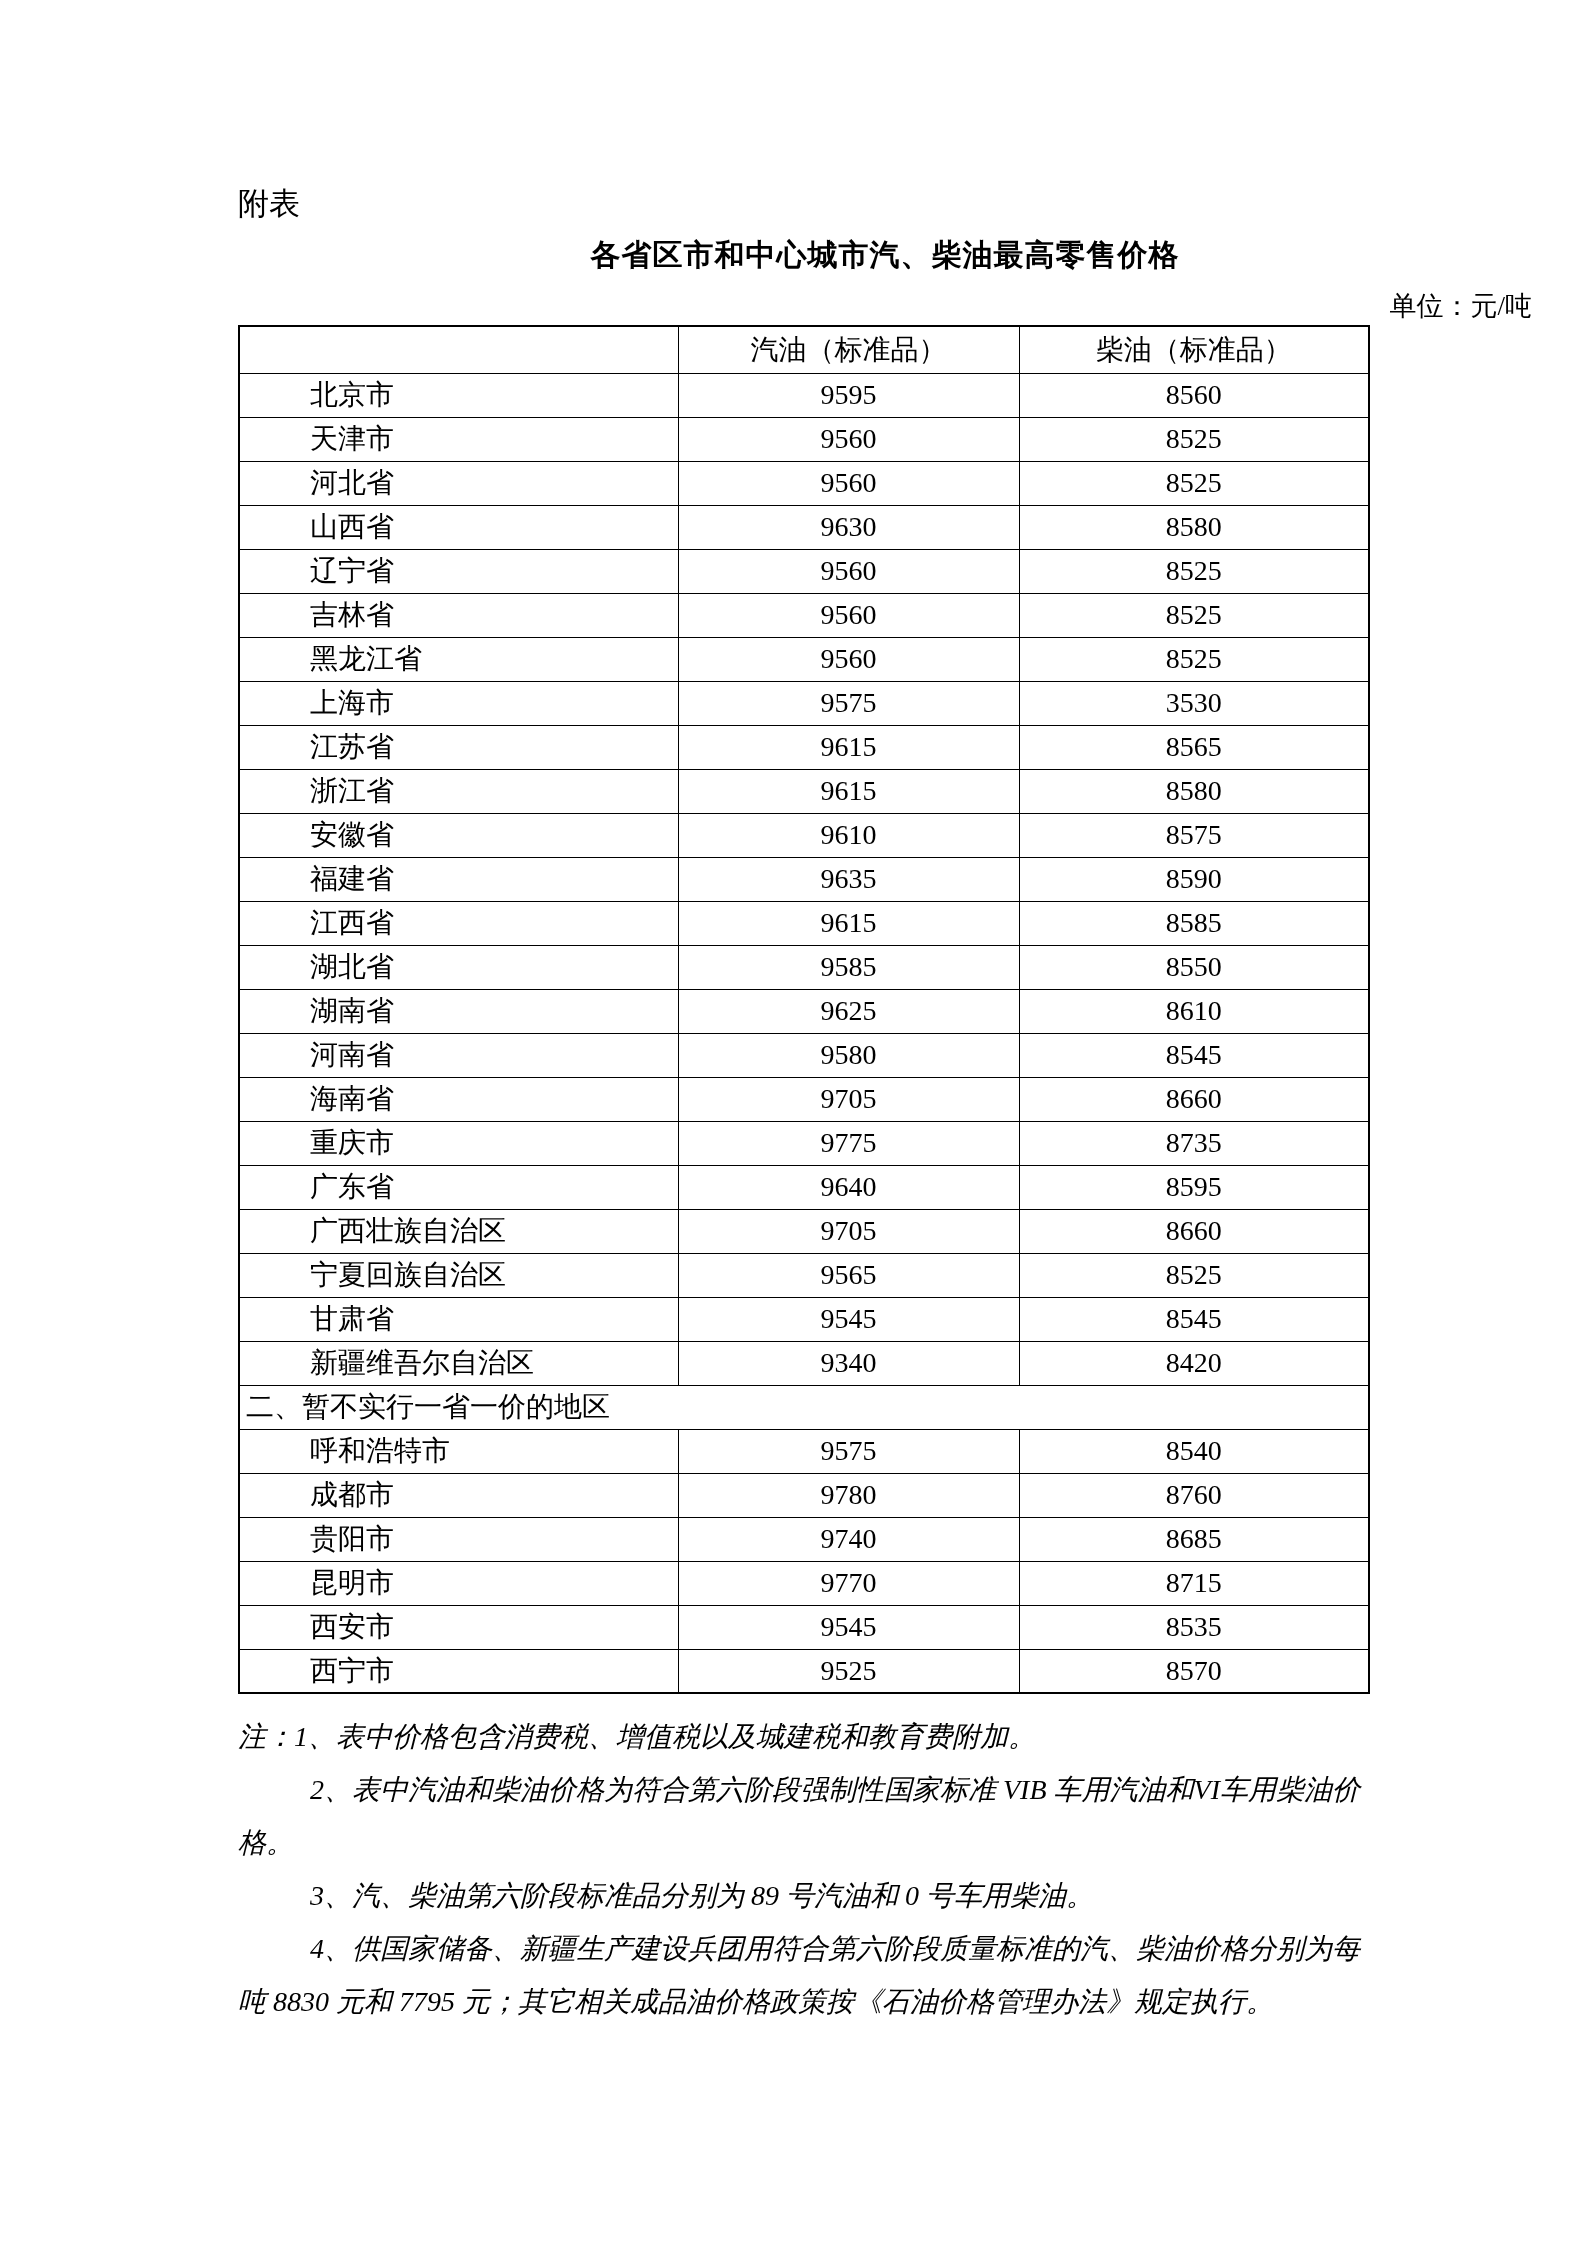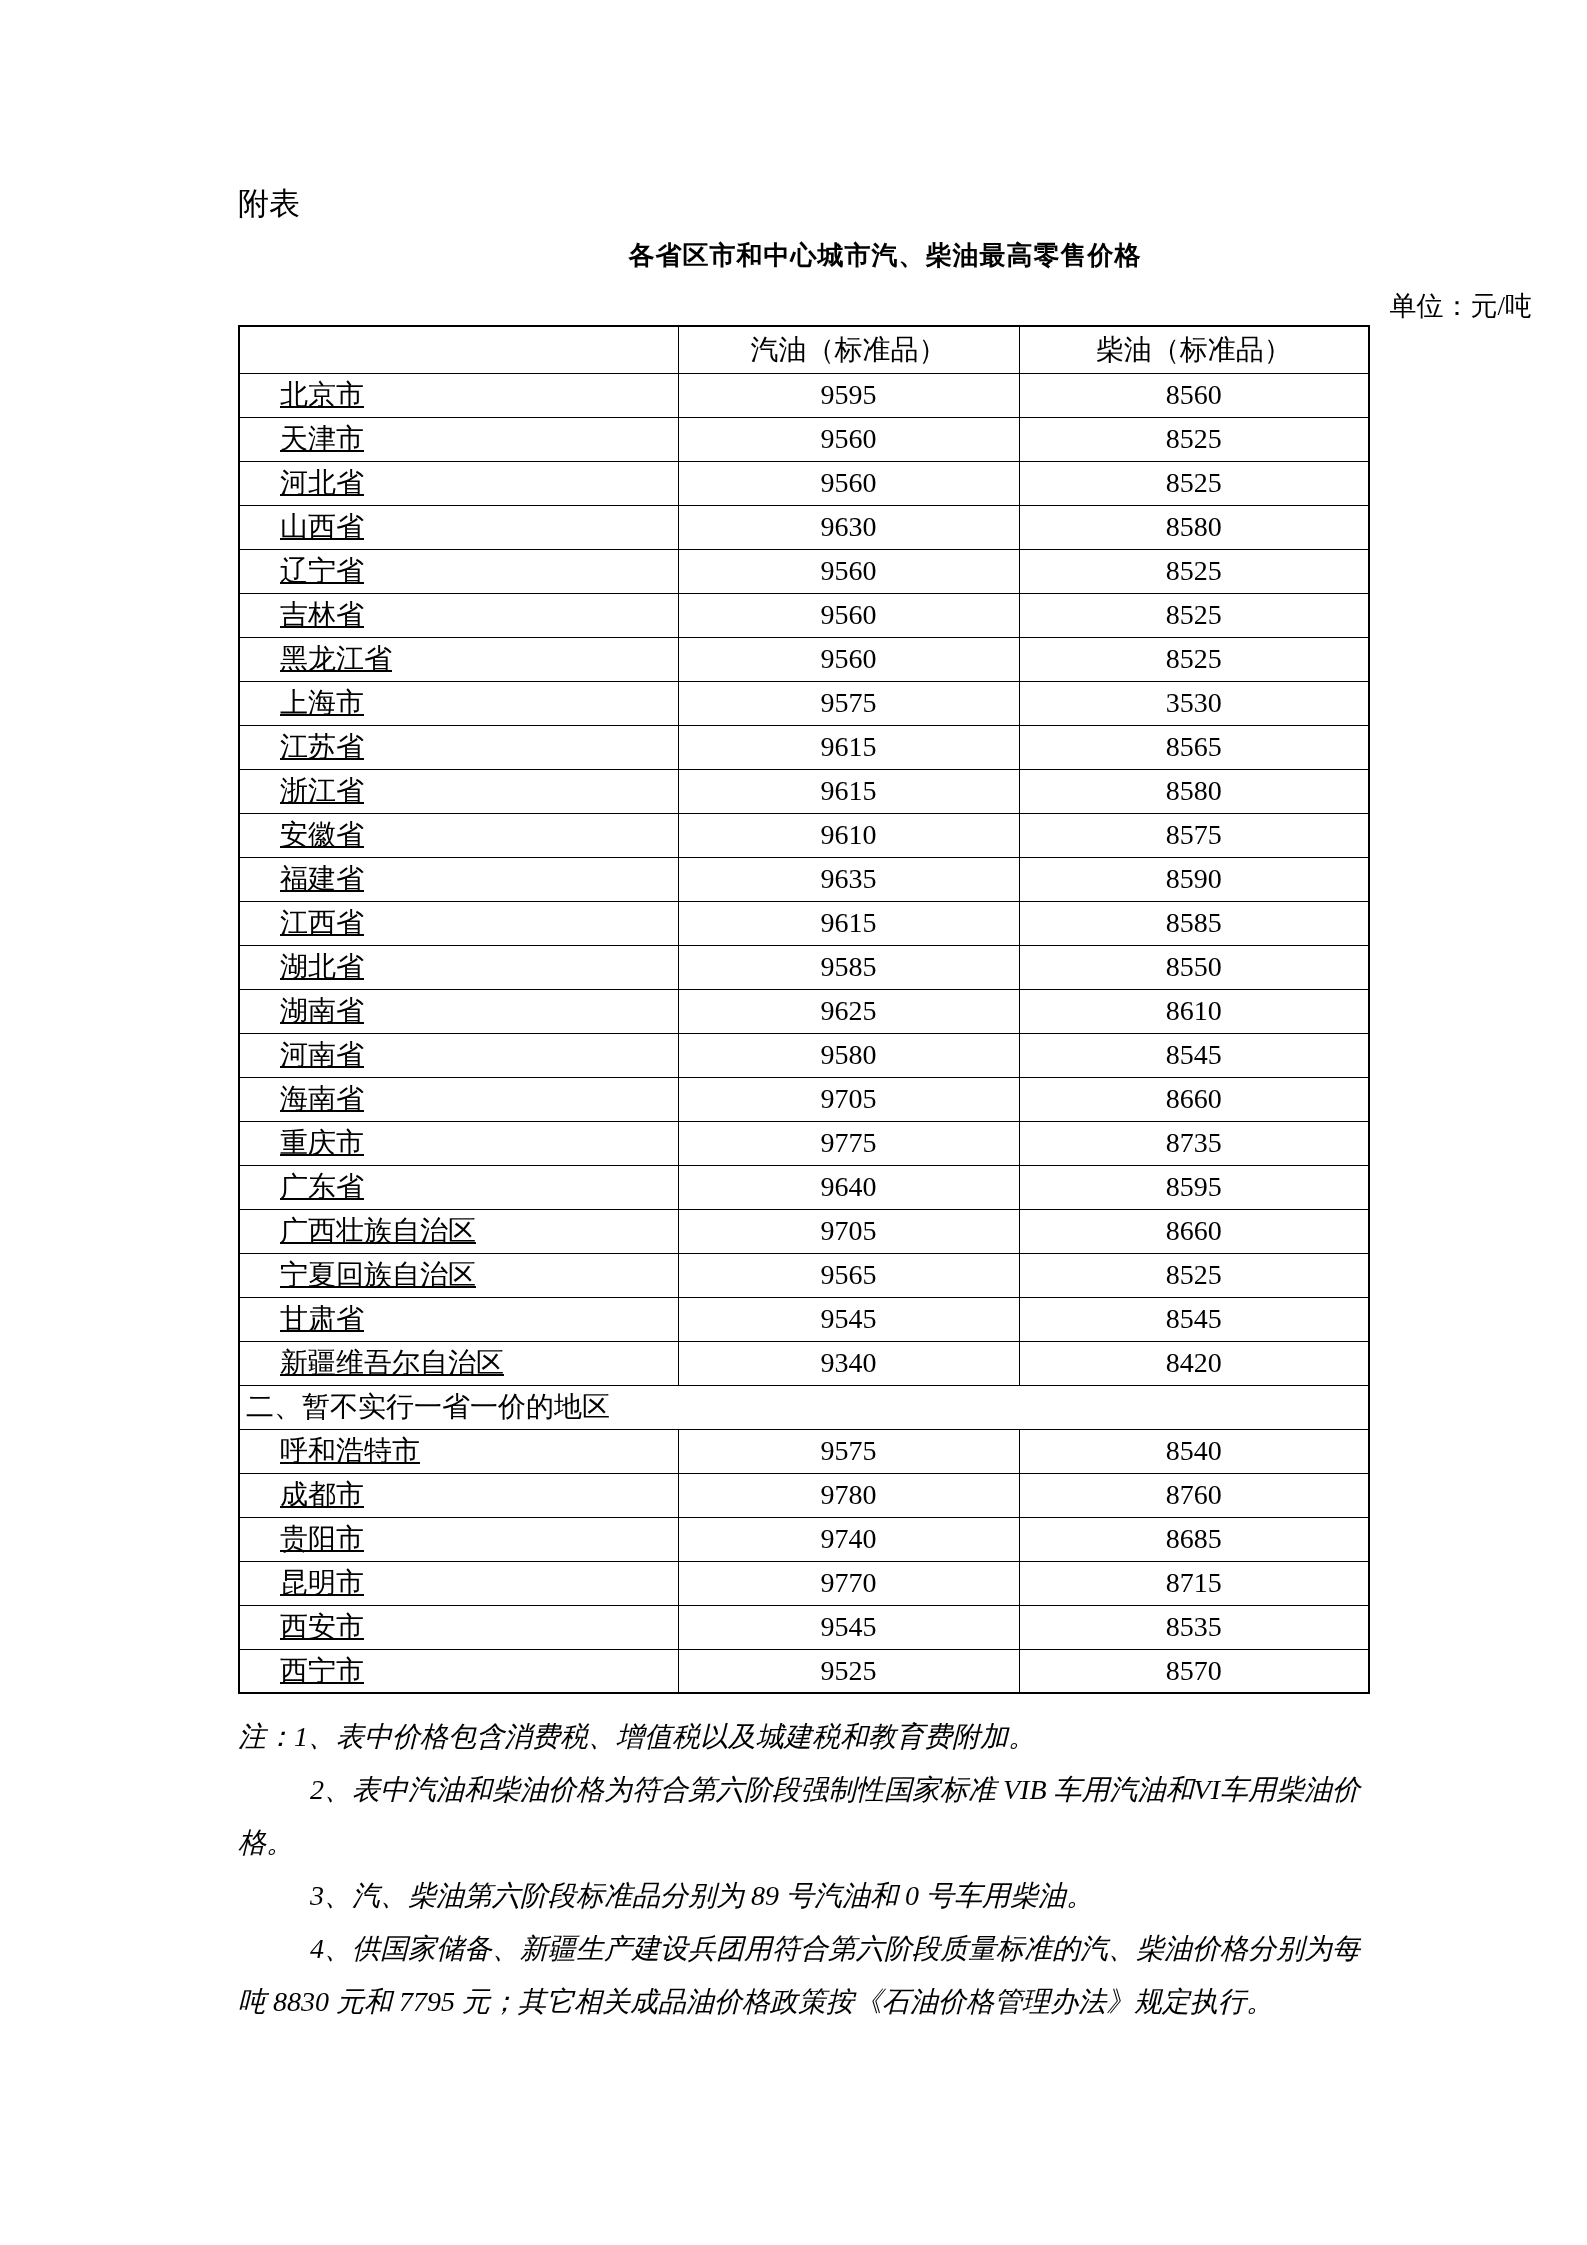--- a/index.html
+++ b/index.html
@@ -23,21 +23,21 @@
   .attach-label {
     margin-top: 184px;
     font-size: 31px;
     line-height: 40px;
   }
   .doc-title {
     margin: 8px 0 0 0;
     text-align: center;
     font-family: "Liberation Sans", "DejaVu Sans", sans-serif;
     font-weight: bold;
-    font-size: 26px;
+    font-size: 30px;
     line-height: 46px;
     letter-spacing: 1px;
   }
   .unit-label {
     text-align: right;
     font-size: 27px;
     line-height: 32px;
     margin-top: 12px;
   }
   table.price-table {
@@ -51,21 +51,21 @@
     border: 1.5px solid #000;
     font-size: 28px;
     font-weight: normal;
     padding: 0;
     overflow: hidden;
     white-space: nowrap;
   }
   .price-table thead tr { height: 47px; }
   .price-table tbody tr { height: 44px; }
   .price-table th { text-align: center; }
-  td.region { text-align: left; padding-left: 40px; text-decoration: underline; }
+  td.region { text-align: left; padding-left: 70px; }
   td.num { text-align: center; }
   tr.section-row td { text-align: left; padding-left: 6px; }
   .notes {
     margin-top: 16px;
     font-size: 28px;
     font-style: italic;
   }
   .note-line {
     line-height: 53px;
     white-space: nowrap;

